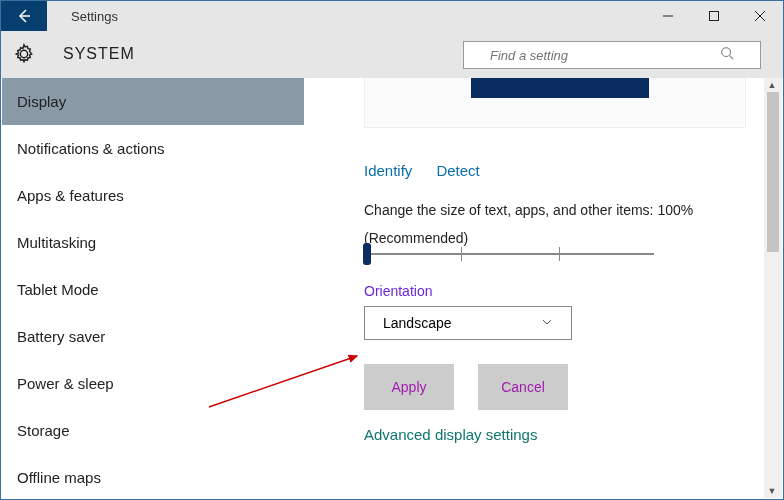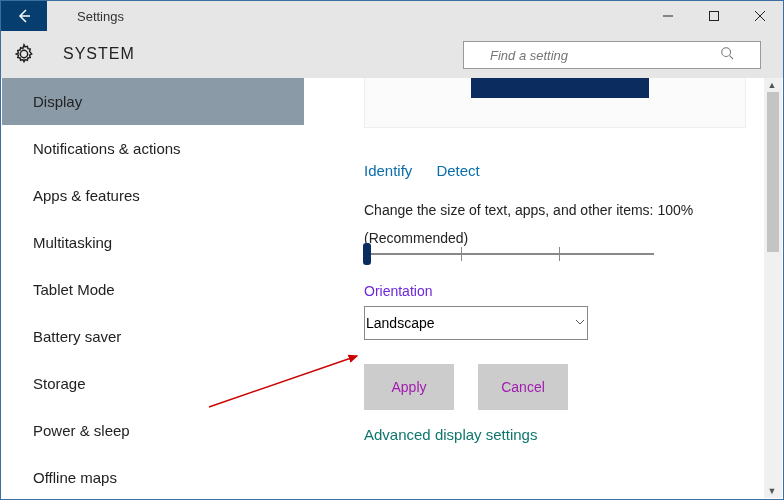--- a/index.html
+++ b/index.html
@@ -1,53 +1,53 @@
 <!DOCTYPE html>
 <html><head>
   <meta charset="utf-8">
   <style>
     * { margin: 0; padding: 0; box-sizing: border-box; font-family: "Segoe UI", Tahoma, sans-serif; }
     body { width: 784px; height: 500px; overflow: hidden; background: #fff; border: 1px solid #3b6fa0; position: relative; }
 
     .titlebar { height: 30px; background: #e6e6e6; display: flex; align-items: stretch; }
     .back-btn { width: 46px; background: #063e6f; display: flex; align-items: center; justify-content: center; color: #fff; }
-    .title { padding-left: 30px; display: flex; align-items: center; font-size: 13px; color: #333; flex: 1; }
+    .title { padding-left: 24px; display: flex; align-items: center; font-size: 13px; color: #333; flex: 1; }
     .win-controls { display: flex; }
     .win-controls > div { width: 46px; display: flex; align-items: center; justify-content: center; color: #222; }
 
     .sub-header { height: 47px; background: #e6e6e6; position: relative; }
     .sys-label { position: absolute; left: 12px; top: 12px; display: flex; align-items: center; gap: 28px; }
     .sys-label .gear svg { display: block; }
     .sys-title { font-size: 16px; letter-spacing: 1px; color: #222; }
     .search-box { position: absolute; right: 22px; top: 10px; width: 298px; height: 28px; background: #fff; border: 1px solid #999; display: flex; align-items: center; padding: 0 26px; }
     .search-input { flex: 1; border: none; outline: none; font-size: 13px; color: #777; background: transparent; font-style: italic; }
     .search-icon { color: #666; }
 
     .body-area { position: absolute; top: 77px; left: 1px; right: 1px; bottom: 1px; display: flex; }
     .sidebar { width: 302px; background: #fff; }
-    .sidebar-item { height: 47px; padding-left: 31px; display: flex; align-items: center; font-size: 15px; color: #222; cursor: pointer; }
+    .sidebar-item { height: 47px; padding-left: 15px; display: flex; align-items: center; font-size: 15px; color: #222; cursor: pointer; }
     .sidebar-item.selected { background: #8a9aa7; color: #222; }
 
     .content { flex: 1; position: relative; background: #fff; padding-left: 0; }
     .monitor-area { position: absolute; left: 60px; right: 36px; top: 0; height: 50px; background: #fbfbfb; border: 1px solid #eee; border-top: none; }
     .monitor-rect { position: absolute; left: 106px; top: 0; width: 178px; height: 20px; background: #0a2c5e; border: 1px solid #0a2c5e; }
 
     .link-row { position: absolute; left: 60px; top: 84px; display: flex; gap: 24px; }
     .link { color: #0a6ea8; font-size: 15px; cursor: pointer; }
 
     .scale-label { position: absolute; left: 60px; top: 118px; right: 40px; font-size: 14px; color: #222; line-height: 28px; }
 
     .slider-wrap { position: absolute; left: 60px; top: 168px; width: 290px; height: 20px; }
     .slider-track { position: absolute; left: 0; right: 0; top: 7px; height: 2px; background: #888; }
     .slider-tick1 { position: absolute; left: 97px; top: 1px; width: 1px; height: 14px; background: #888; }
     .slider-tick2 { position: absolute; left: 195px; top: 1px; width: 1px; height: 14px; background: #888; }
     .slider-thumb { position: absolute; left: -1px; top: -3px; width: 8px; height: 22px; background: #0a2c5e; border-radius: 3px; }
 
     .orient-label { position: absolute; left: 60px; top: 205px; font-size: 14px; color: #6d28d9; }
-    .orient-select { position: absolute; left: 60px; top: 228px; width: 224px; height: 34px; border: 1px solid #888; display: flex; align-items: center; padding: 0 1px; font-size: 14px; justify-content: space-between; cursor: pointer; }
+    .orient-select { position: absolute; left: 60px; top: 228px; width: 208px; height: 34px; border: 1px solid #888; display: flex; align-items: center; padding: 0 18px; font-size: 14px; justify-content: space-between; cursor: pointer; }
     .chevron { color: #555; }
 
     .button-row { position: absolute; left: 60px; top: 286px; display: flex; gap: 24px; }
     .btn { width: 90px; height: 46px; background: #ccc; color: #a21caf; display: flex; align-items: center; justify-content: center; font-size: 14px; cursor: default; }
 
     .adv-link { position: absolute; left: 60px; top: 348px; color: #0f766e; font-size: 15px; cursor: pointer; }
 
     .scrollbar { position: absolute; right: 0; top: 0; bottom: 0; width: 18px; background: #f0f0f0; }
     .scroll-thumb { position: absolute; top: 14px; right: 3px; width: 12px; height: 160px; background: #c4c4c4; }
     .scroll-arrow { position: absolute; right: 3px; width: 14px; height: 14px; display: flex; align-items: center; justify-content: center; font-size: 9px; color: #555; }
@@ -121,24 +121,24 @@
     <div class="sidebar-item">
         <span>Multitasking</span>
       </div>
     <div class="sidebar-item">
         <span>Tablet Mode</span>
       </div>
     <div class="sidebar-item">
         <span>Battery saver</span>
       </div>
     <div class="sidebar-item">
-        <span>Storage</span>
+        <span>Power &amp; sleep</span>
       </div>
     <div class="sidebar-item">
-        <span>Power &amp; sleep</span>
+        <span>Storage</span>
       </div>
     <div class="sidebar-item">
         <span>Offline maps</span>
       </div>
   </div>
 
   <div class="content">
     <div class="monitor-area">
       <div class="monitor-rect"></div>
     </div>

